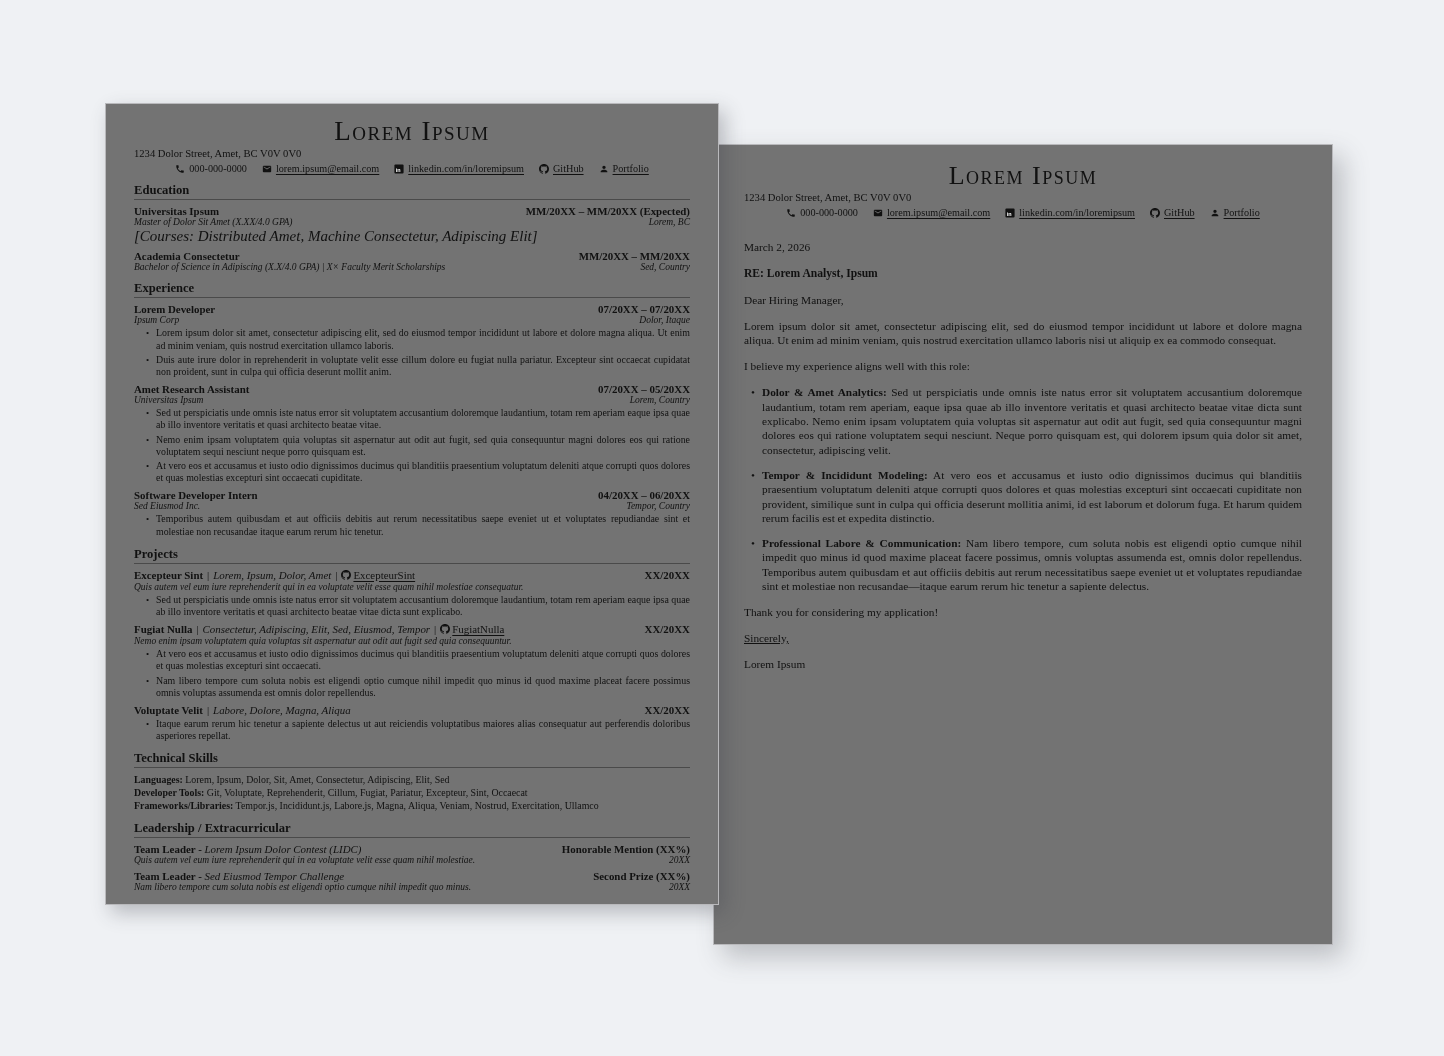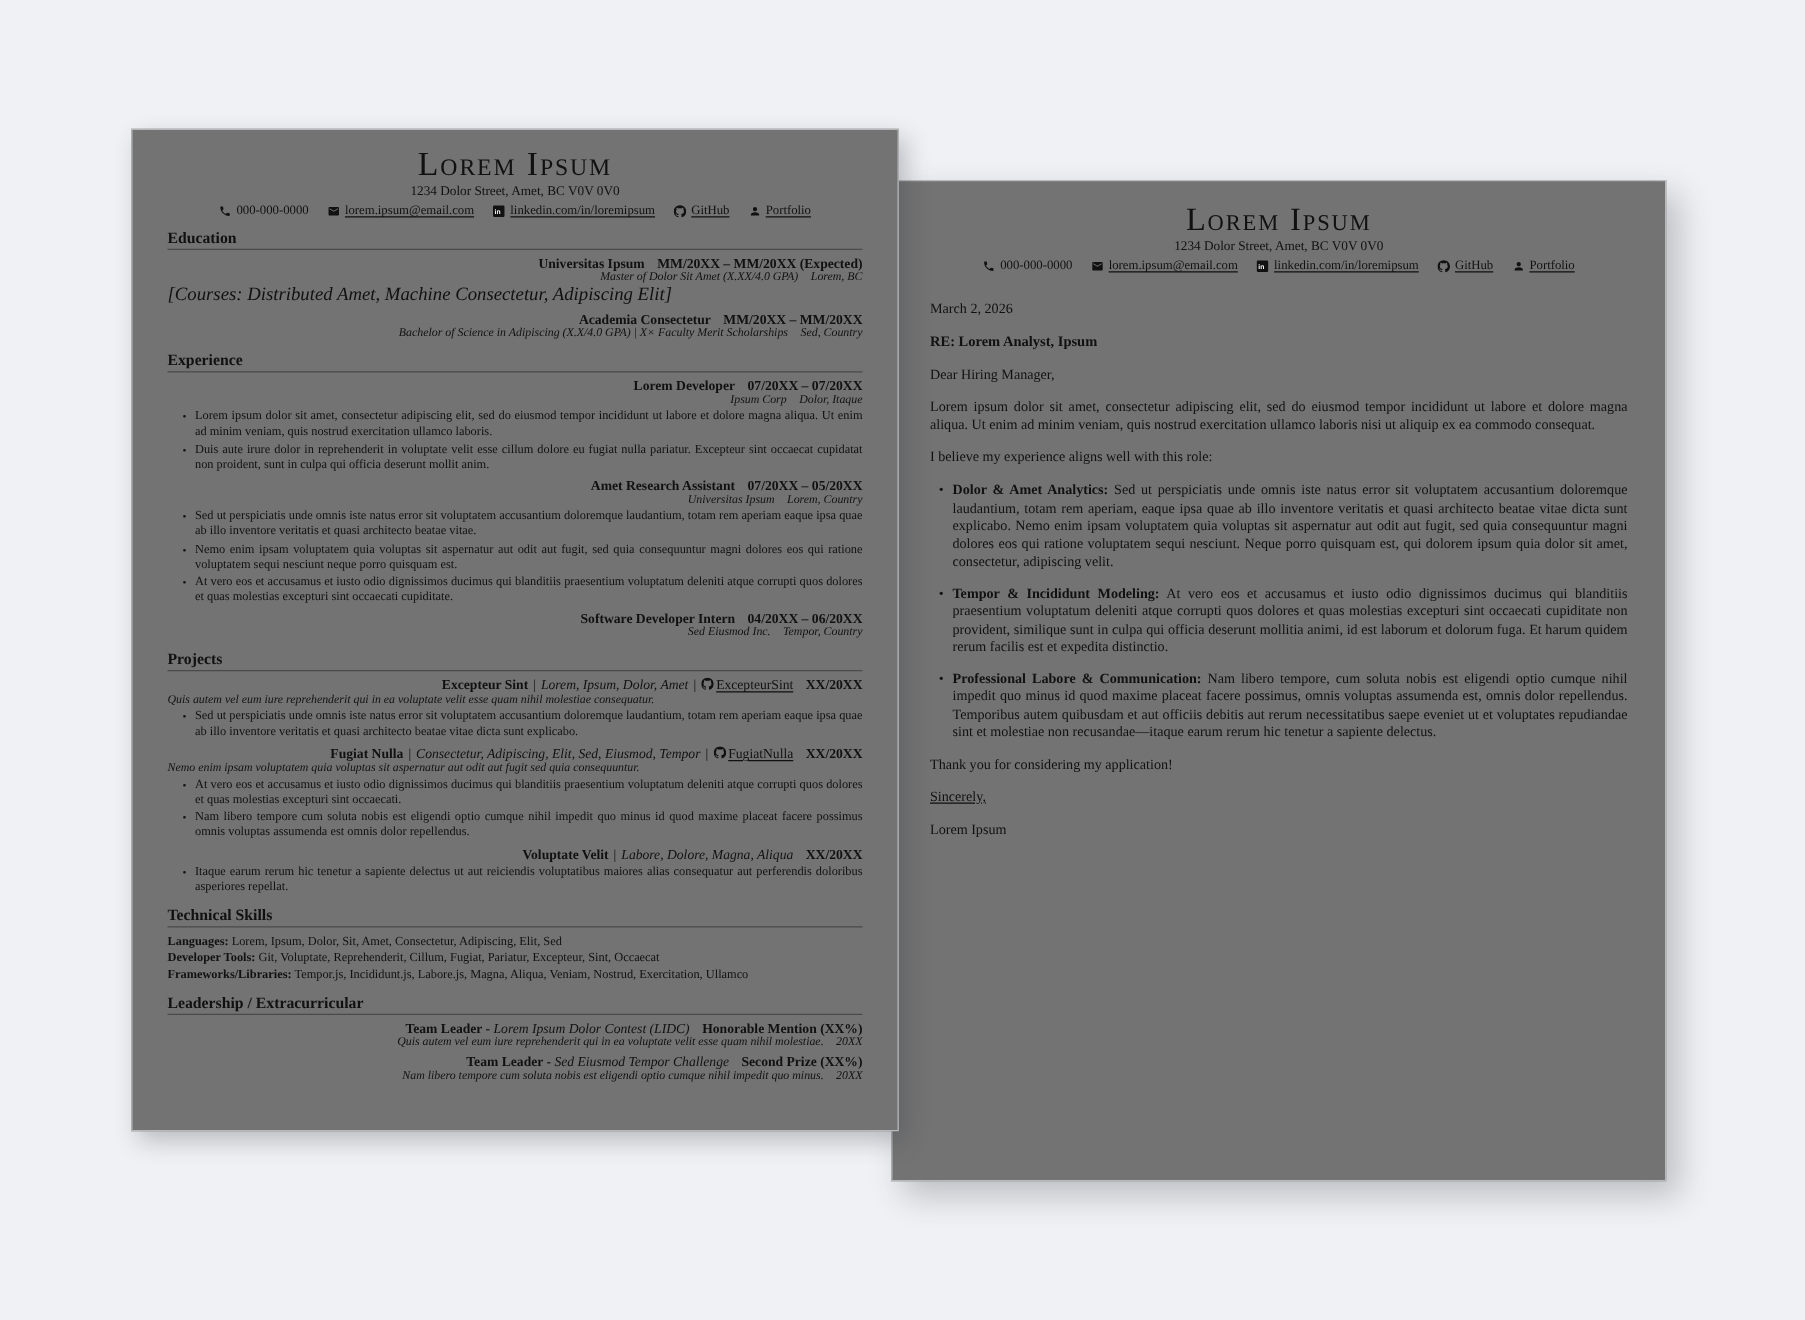--- a/index.html
+++ b/index.html
@@ -12,31 +12,31 @@
   .page{position:absolute;background:#737373;border:1px solid #b9b9bc;box-sizing:border-box;}
   .page-resume{left:105px;top:103px;width:614px;height:802px;z-index:2;
     box-shadow:6px 8px 18px rgba(60,64,72,.30);}
   .page-letter{left:713px;top:144px;width:620px;height:801px;z-index:1;
     box-shadow:10px 12px 24px rgba(60,64,72,.28);}
   .inner-r{padding:13px 28px 0 28px;}
   .inner-l{padding:17px 30px 0 30px;}
 
   
   .doc-name{text-align:center;font-variant:small-caps;font-size:27px;line-height:1.05;letter-spacing:1.5px;}
-  .doc-address{text-align:center;font-size:10.6px;margin-top:3px;}
+  .doc-address{font-size:10.6px;margin-top:3px;}
   .doc-contact{display:flex;justify-content:center;align-items:center;gap:15px;font-size:10.2px;margin-top:4px;}
   .citem{display:inline-flex;align-items:center;gap:4px;white-space:nowrap;}
   .citem svg{width:10px;height:10px;fill:#111;display:block;}
   .link{color:#111;text-decoration:underline;text-underline-offset:2px;cursor:pointer;}
   .b{font-weight:bold;}
   .i{font-style:italic;}
 
   
   .sec-title{font-size:12.6px;font-weight:bold;margin-top:9px;padding-bottom:1px;border-bottom:1px solid #4a4a4a;margin-bottom:5px;}
-  .row{display:flex;justify-content:flex-end;align-items:baseline;gap:10px;}
+  .row{display:flex;justify-content:space-between;align-items:baseline;gap:10px;}
   .entry{margin-bottom:5px;}
   .rt{font-size:10.9px;}
   .sub{font-size:9.5px;}
   .courses{font-size:15px;margin-top:1px;}
   .rbul{list-style:none;margin:2px 0 2px 0;padding:0 0 0 22px;font-size:9.9px;line-height:12.2px;text-align:justify;}
   .rbul li{position:relative;margin-bottom:2px;}
   .rbul li::before{content:"•";position:absolute;left:-10px;top:0;font-size:9px;}
   .pline{display:inline;}
   .pline .sep{margin:0 4px;font-weight:400;}
   .pline .gh{display:inline-block;vertical-align:-1px;margin-right:2px;}
@@ -166,20 +166,23 @@
       </div>
       <div class="entry">
         <div class="row rt">
             <span class="b">Software Developer Intern</span>
             <span class="b">04/20XX – 06/20XX</span>
           </div>
         <div class="row sub">
             <span class="i">Sed Eiusmod Inc.</span>
             <span class="i">Tempor, Country</span>
           </div>
+        <ul class="rbul">
+          <li>Temporibus autem quibusdam et aut officiis debitis aut rerum necessitatibus saepe eveniet ut et voluptates repudiandae sint et molestiae non recusandae itaque earum rerum hic tenetur.</li>
+        </ul>
       </div>
     </div>
 
     <div>
       <div class="sec-title">Projects</div>
       <div class="entry">
         <div class="row rt">
           <span class="pline"><span class="b">Excepteur Sint</span><span class="sep">|</span><span class="i">Lorem, Ipsum, Dolor, Amet</span><span class="sep">|</span><span class="gh"><svg viewBox="0 0 24 24">
                   <path d="M12 .297c-6.63 0-12 5.373-12 12 0 5.303 3.438 9.8 8.205 11.385.6.113.82-.258.82-.577 0-.285-.01-1.04-.015-2.04-3.338.724-4.042-1.61-4.042-1.61C4.422 18.07 3.633 17.7 3.633 17.7c-1.087-.744.084-.729.084-.729 1.205.084 1.838 1.236 1.838 1.236 1.07 1.835 2.809 1.305 3.495.998.108-.776.417-1.305.76-1.605-2.665-.3-5.466-1.332-5.466-5.93 0-1.31.465-2.38 1.235-3.22-.135-.303-.54-1.523.105-3.176 0 0 1.005-.322 3.3 1.23.96-.267 1.98-.399 3-.405 1.02.006 2.04.138 3 .405 2.28-1.552 3.285-1.23 3.285-1.23.645 1.653.24 2.873.12 3.176.765.84 1.23 1.91 1.23 3.22 0 4.61-2.805 5.625-5.475 5.92.42.36.81 1.096.81 2.22 0 1.606-.015 2.896-.015 3.286 0 .315.21.69.825.57C20.565 22.092 24 17.592 24 12.297c0-6.627-5.373-12-12-12"></path>
                 </svg></span><a class="link">ExcepteurSint</a></span>

